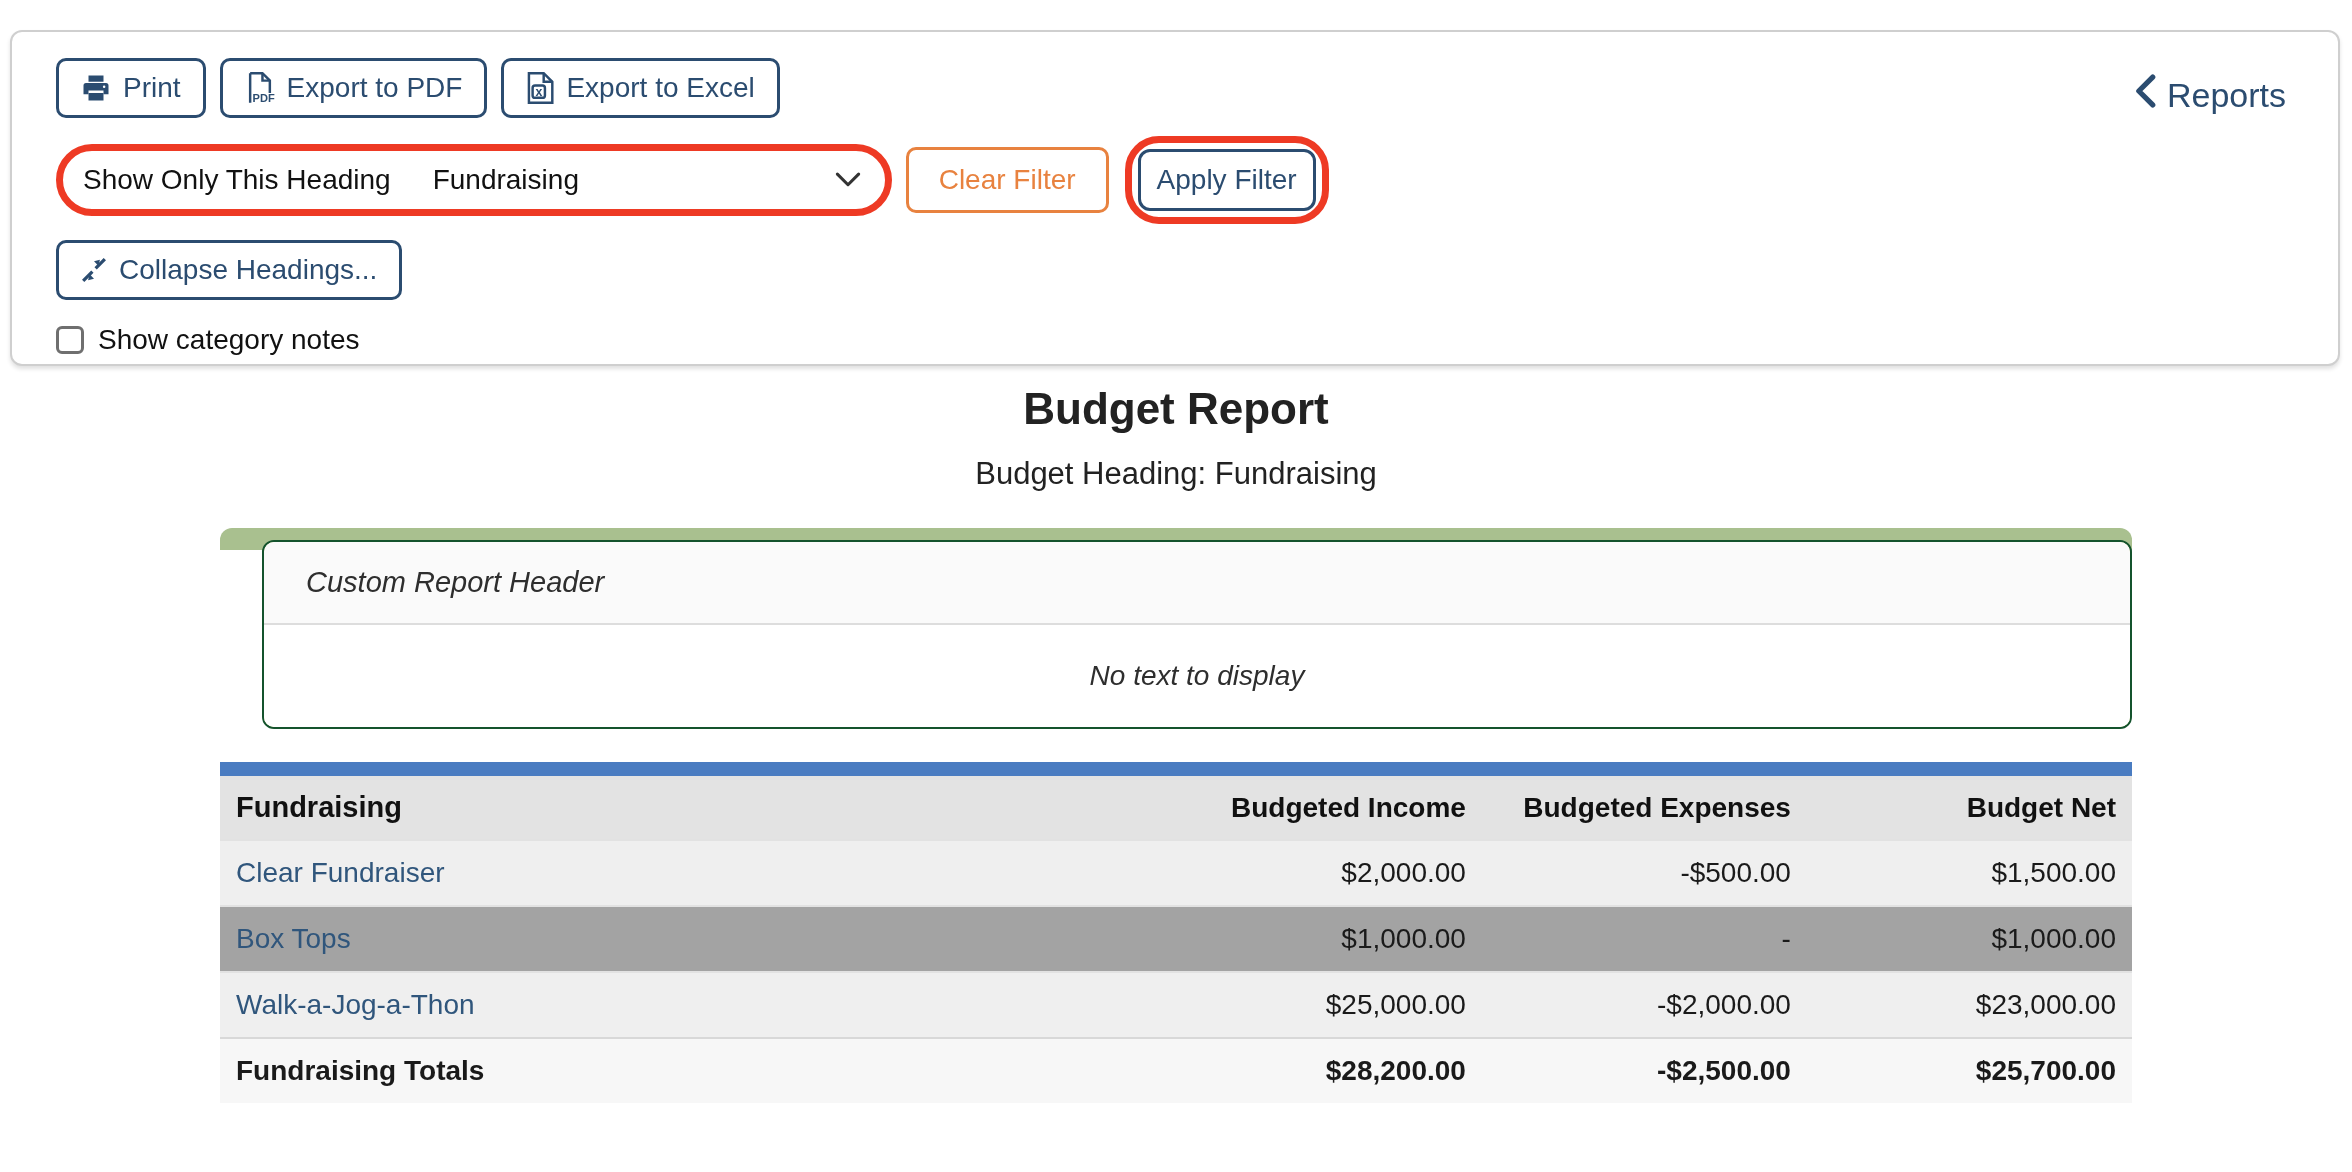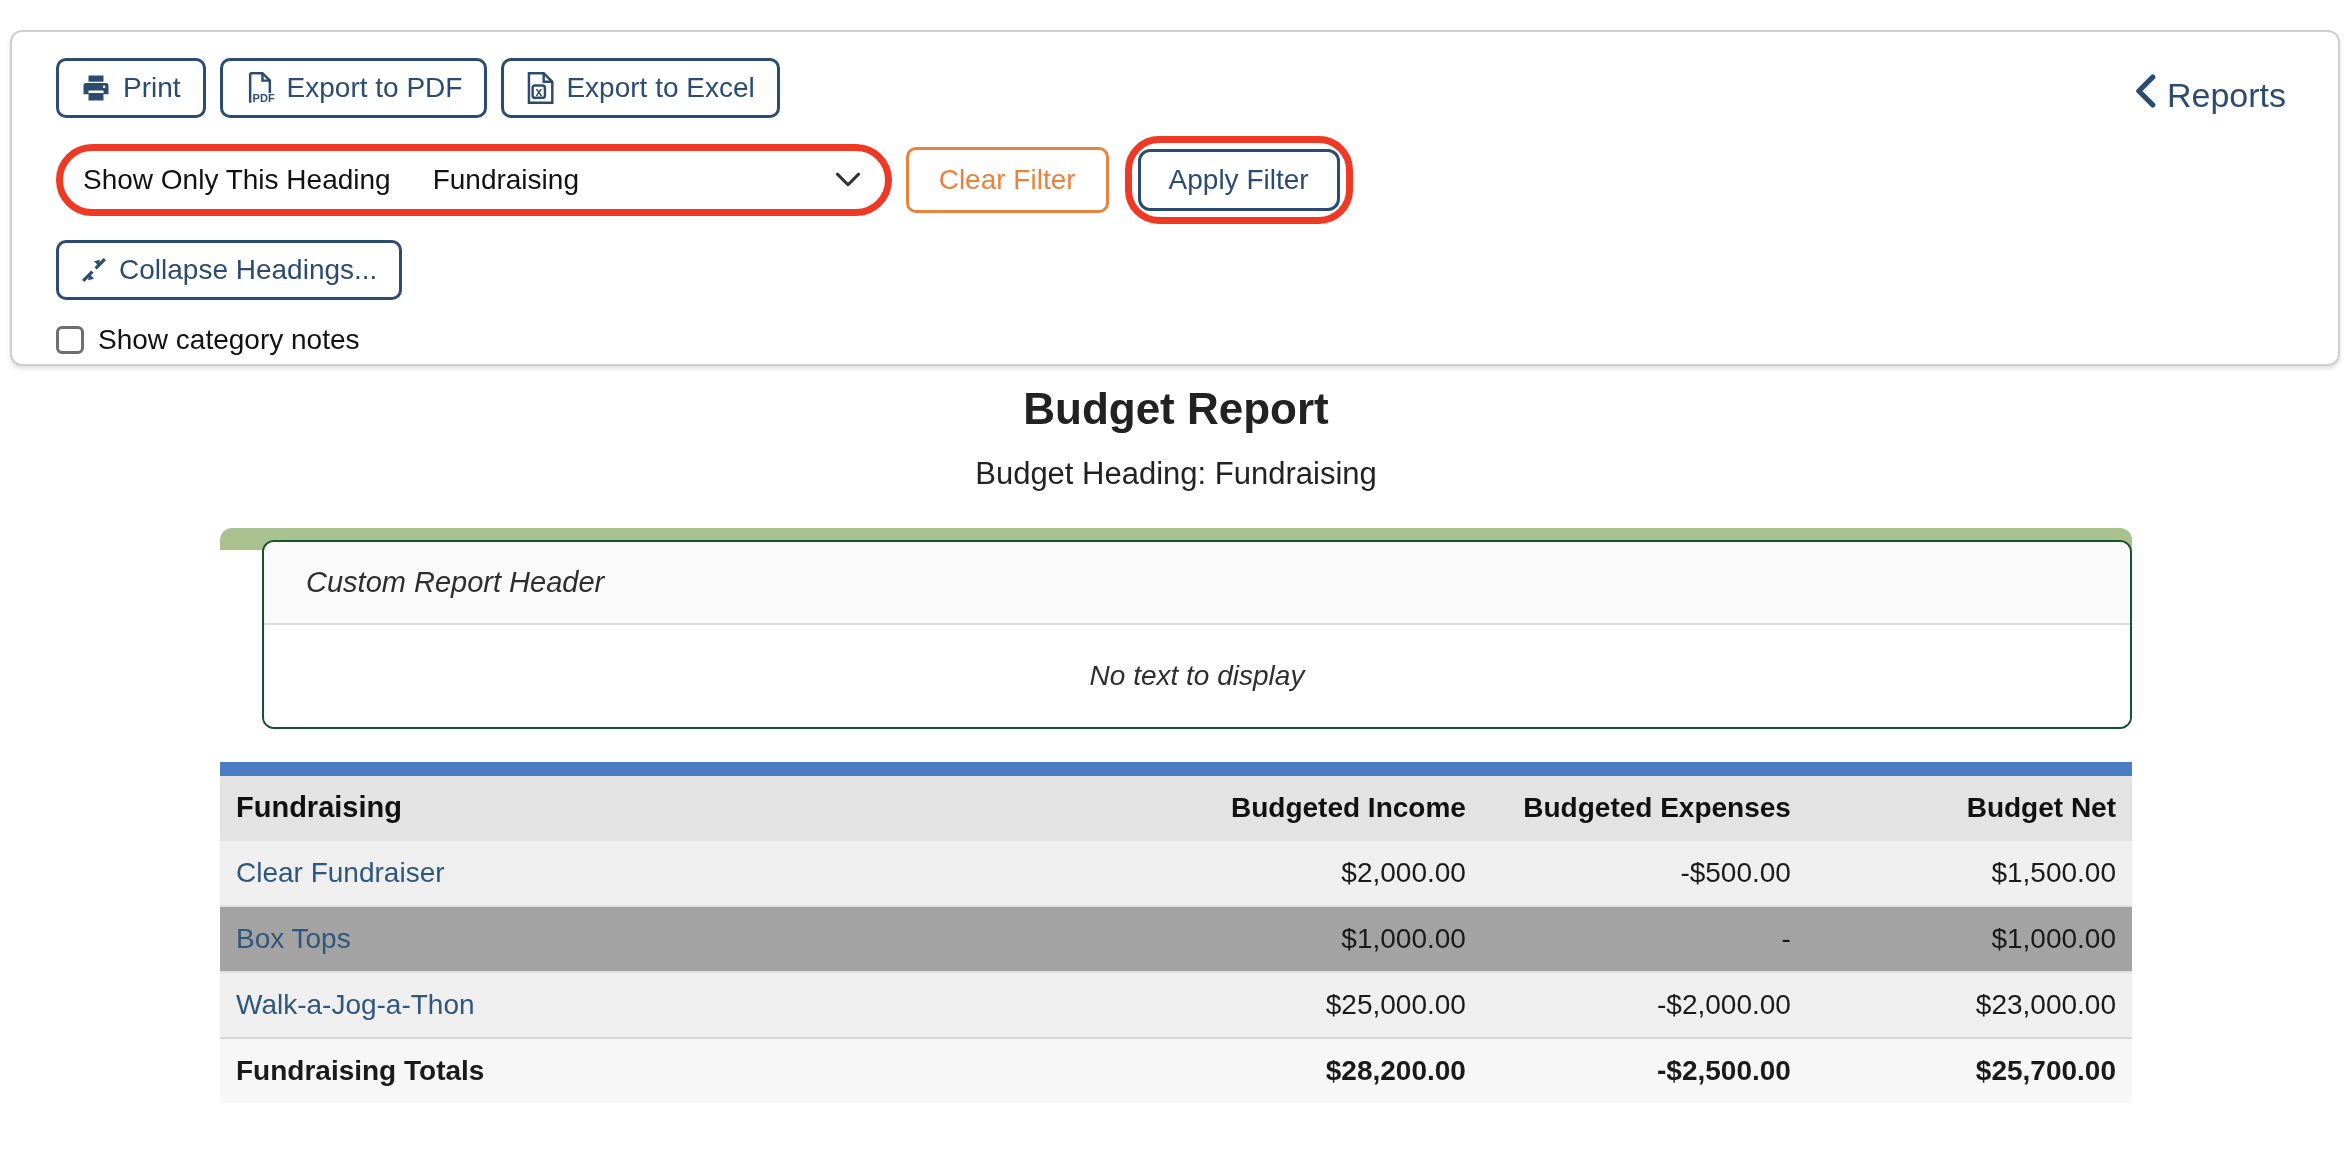--- a/index.html
+++ b/index.html
@@ -42,21 +42,21 @@
   }
   .clear-btn {
     margin-left:14px;
     background:#fff; border:3px solid #e8823f; border-radius:10px;
     color:#e8823f; font-size:28px; padding:14px 30px; cursor:pointer;
     font-family:"Liberation Sans", sans-serif;
   }
   .ring-apply { margin-left:16px; padding:6px; border-radius:34px; }
   .apply-btn {
     background:#fff; border:3px solid #2b4c70; border-radius:12px;
-    color:#2b4c70; font-size:28px; padding:12px 28px; cursor:pointer;
+    color:#2b4c70; font-size:28px; padding:12px 16px; cursor:pointer;
     font-family:"Liberation Sans", sans-serif;
   }
 
   .collapse-row { margin-top:16px; }
   .notes-row { margin-top:24px; display:flex; align-items:center; gap:14px; }
   .checkbox {
     width:28px; height:28px; border:3px solid #6f6f6f; border-radius:6px;
     background:#fff; cursor:pointer; flex:none;
   }
   .notes-label { font-size:28px; color:#111; }

